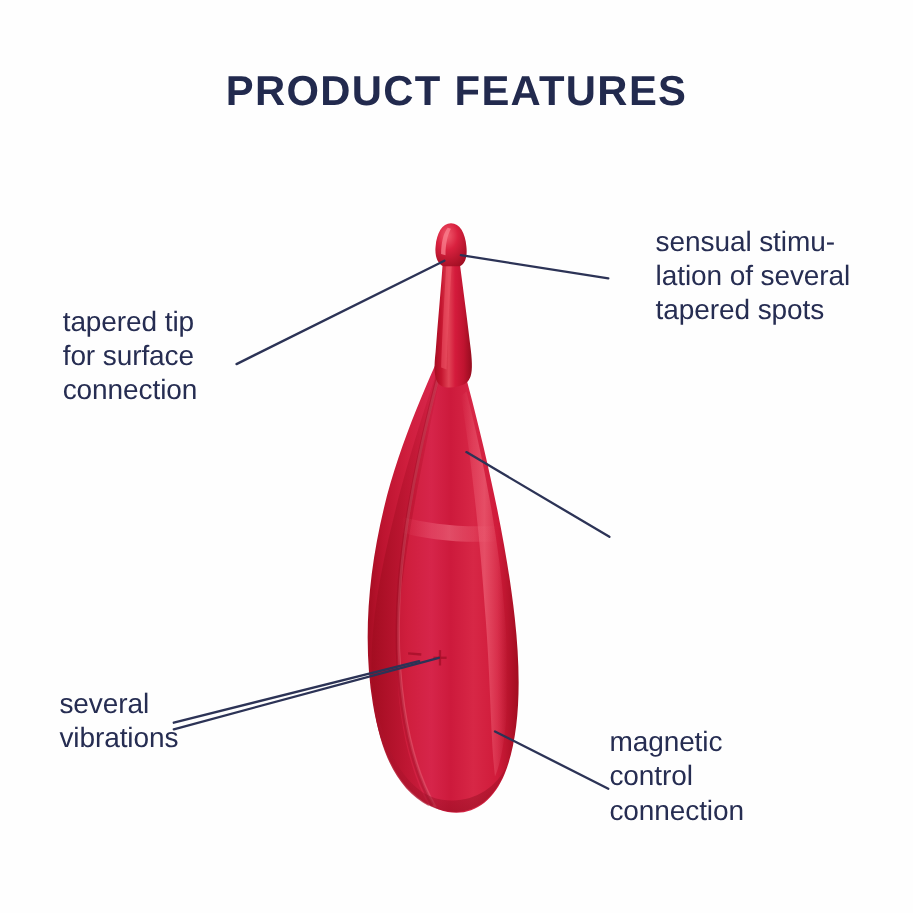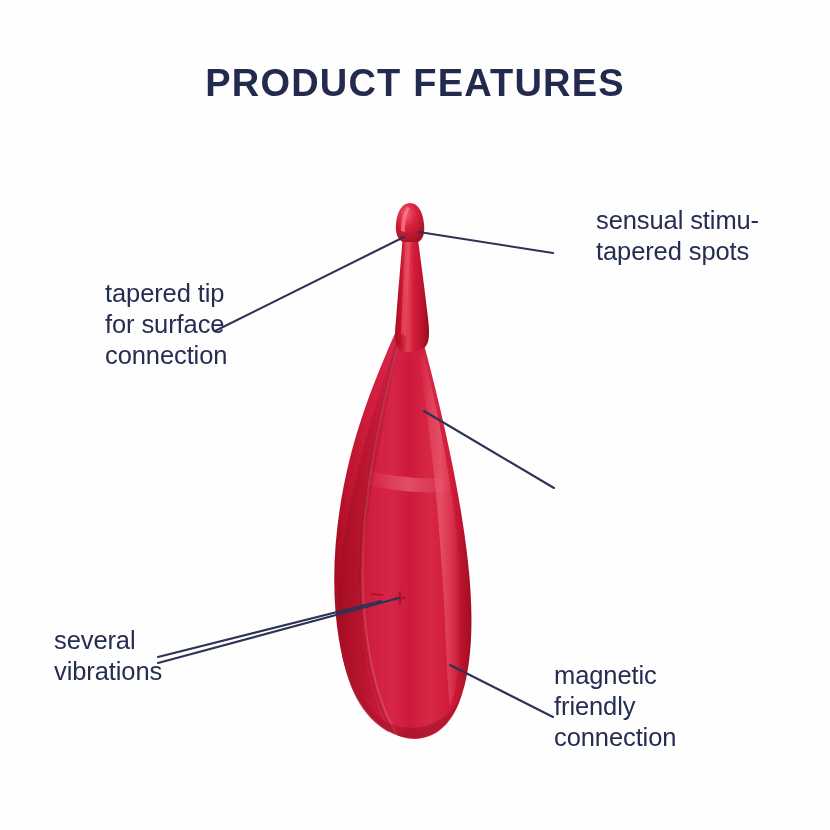--- a/index.html
+++ b/index.html
@@ -32,21 +32,21 @@
   .label {
     position: absolute;
     color: #262d52;
     font-family: "Liberation Sans", sans-serif;
     font-size: 25.5px;
     line-height: 31px;
     white-space: nowrap;
     letter-spacing: -0.1px;
   }
   .label .ln { display: block; }
-  #label-tapered-tip { left: 57px;  top: 278px; margin-left: 48px; }
+  #label-tapered-tip { left: 57px;  top: 278px; }
   #label-control     { left: 54px;  top: 625px; }
   #label-sensual     { left: 596px; top: 205px; }
   #label-smooth      { left: 566px; top: 431px; }
   #label-magnetic    { left: 554px; top: 660px; }
   #art {
     position: absolute;
     left: 0;
     top: 0;
     width: 830px;
     height: 830px;
@@ -193,23 +193,24 @@
     <span class="ln">connection</span>
   </div>
 
   <div class="label" id="label-control">
     <span class="ln">several</span>
     <span class="ln">vibrations</span>
   </div>
 
   <div class="label" id="label-sensual">
     <span class="ln">sensual stimu-</span>
+    <span class="ln">lation of several</span>
     <span class="ln">tapered spots</span>
   </div>
 
 
   <div class="label" id="label-magnetic">
     <span class="ln">magnetic</span>
-    <span class="ln">friendly</span>
+    <span class="ln">control</span>
     <span class="ln">connection</span>
   </div>
 
 </div>
 
 </body></html>

